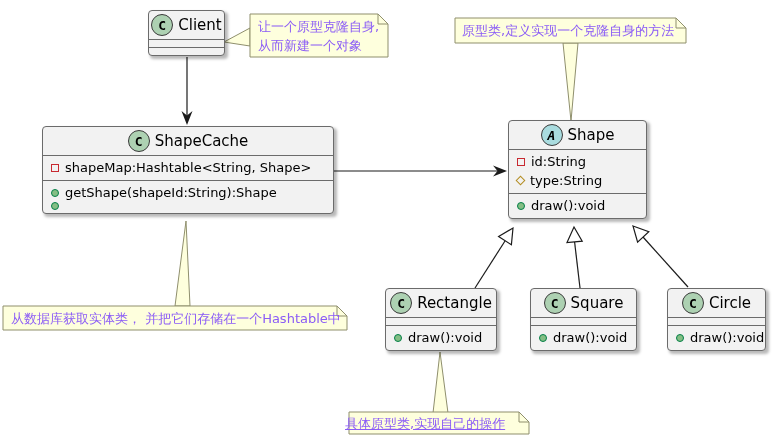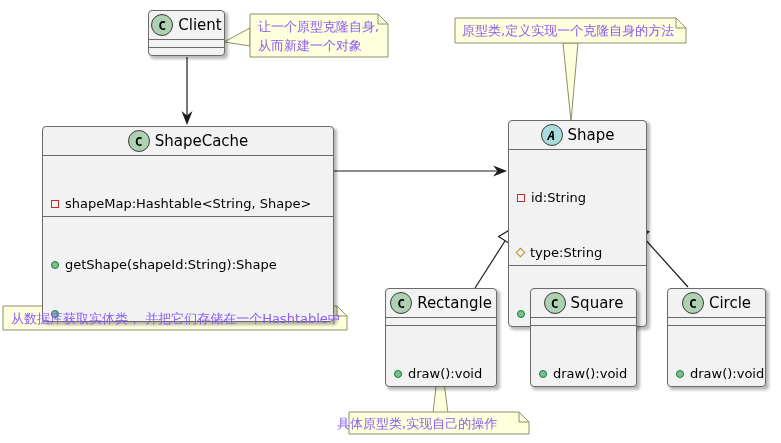--- a/index.html
+++ b/index.html
@@ -26,21 +26,21 @@
     display:flex;align-items:center;justify-content:center;flex:none;
     font-weight:bold;font-size:13px;
     font-family:"DejaVu Sans Mono","Liberation Mono",monospace;
   }
   .ic.c{background:#ADD1B2;}
   .ic.a{background:#A9DCDF;font-style:italic;}
   .abstract-name{}
   .compartment{padding:2px 8px 3px 8px;border-bottom:1px solid #6b6b6b;}
   .compartment:last-child{border-bottom:none;}
   .compartment.empty{height:7px;padding:0;}
-  .row{display:flex;align-items:center;gap:6px;font-size:13px;line-height:19px;white-space:nowrap;margin-top:36px;}
+  .row{display:flex;align-items:center;gap:6px;font-size:13px;line-height:19px;white-space:nowrap;}
   .vis{width:8px;height:8px;flex:none;box-sizing:border-box;}
   .vis.square{border:1.5px solid #C82930;background:transparent;}
   .vis.diamond{width:7px;height:7px;border:1.5px solid #B38D22;transform:rotate(45deg);background:transparent;}
   .vis.dot{background:#84BE84;border:1px solid #038048;border-radius:50%;}
 
   
   .note-text{
     position:absolute;z-index:2;font-size:13px;line-height:19px;
     white-space:nowrap;color:#8b5cf6;
   }
@@ -195,15 +195,15 @@
       </div>
     </div>
   </div>
 
   <div class="note-text" style="left:258px;top:17px;">
     <div>让一个原型克隆自身,</div>
     <div>从而新建一个对象</div>
   </div>
   <div class="note-text" style="left:462px;top:21px;">原型类,定义实现一个克隆自身的方法</div>
   <div class="note-text" style="left:11px;top:309px;text-align:right;">从数据库获取实体类， 并把它们存储在一个Hashtable中</div>
-  <div class="note-text" style="left:337px;top:414px;">具体原型类,实现自己的操作</div>
+  <div class="note-text" style="left:345px;top:414px;text-decoration:underline;">具体原型类,实现自己的操作</div>
 
 </div>
 
 </body></html>

